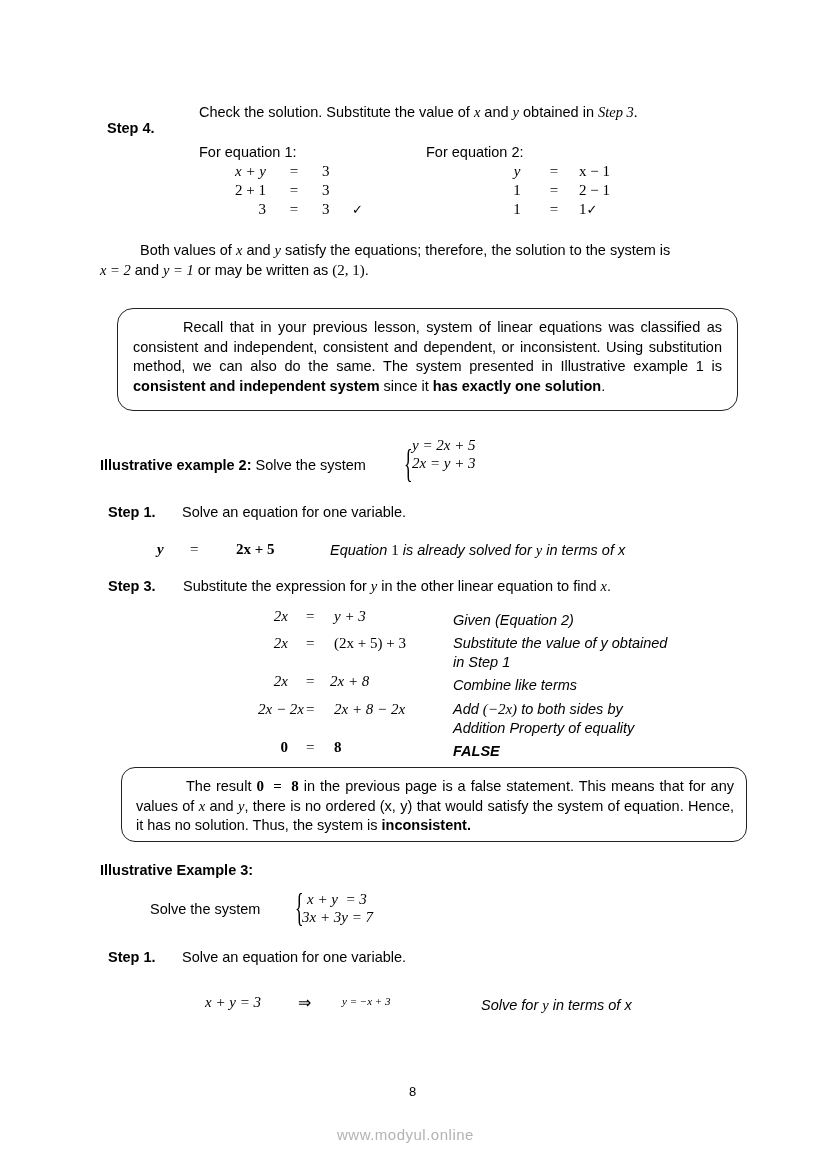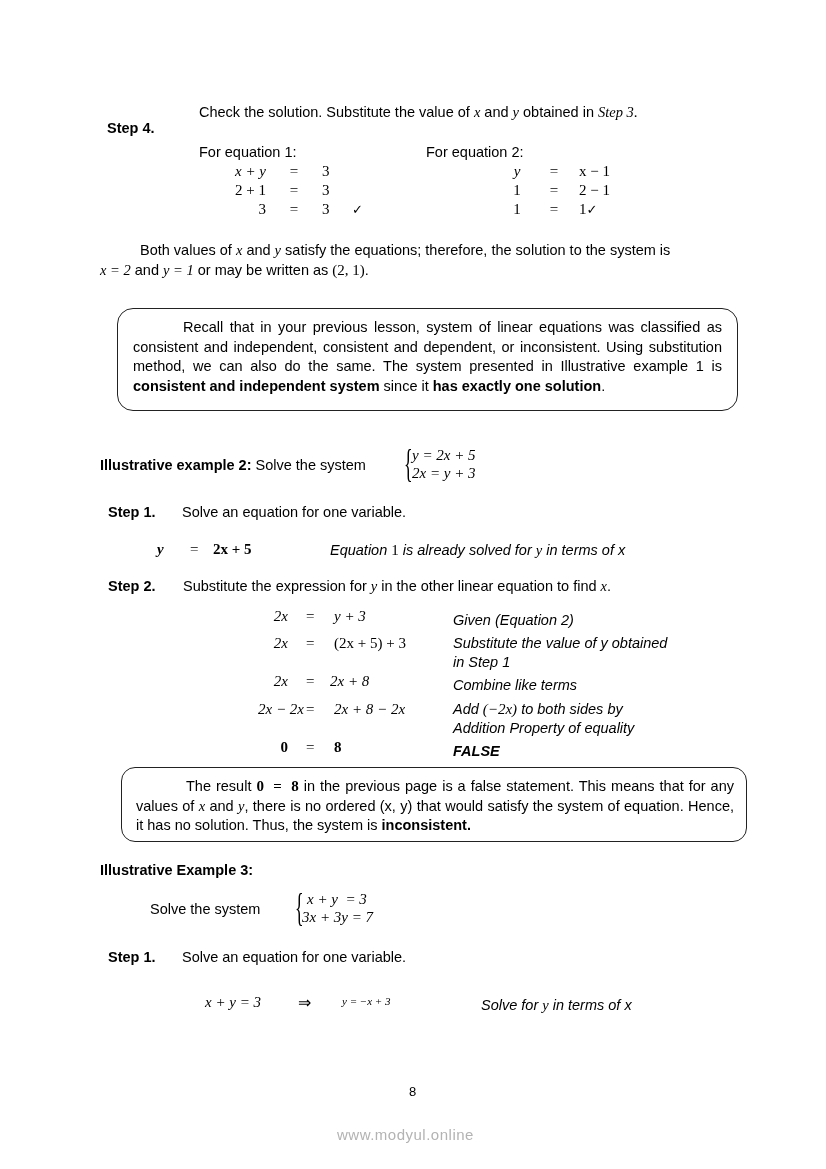--- a/index.html
+++ b/index.html
@@ -89,36 +89,36 @@
 
 <div class="box" style="left:117px; top:308px; width:621px; height:103px;"></div>
 <div class="para" style="left:133px; top:318px; width:589px; text-indent:50px;">
   <span>Recall that in your previous lesson, system of linear equations was classified as consistent and independent, consistent and dependent, or inconsistent. Using substitution method, we can also do the same. The system presented in Illustrative example 1 is </span><span class="b">consistent and independent system</span><span> since it </span><span class="b">has exactly one solution</span><span>.</span>
 </div>
 
 <div class="abs" style="left:100px; top:457px;">
   <span class="b">Illustrative example 2:</span><span> Solve the system</span>
 </div>
 <div class="brace" style="left:404px; top:445px;">{</div>
-<div class="abs mi" style="left:412px; top:446px; line-height:18px; font-size:15px;">
+<div class="abs mi" style="left:412px; top:436px; line-height:18px; font-size:15px;">
   <div>y = 2x + 5</div>
   <div>2x = y + 3</div>
 </div>
 
 <div class="abs b" style="left:108px; top:504px;">Step 1.</div>
 <div class="abs" style="left:182px; top:504px;">Solve an equation for one variable.</div>
 
 <div class="abs mi b" style="left:157px; top:541px; font-size:15px;">y</div>
 <div class="abs m" style="left:190px; top:541px;">=</div>
-<div class="abs m b" style="left:213px; top:541px;">2x + 5</div>
+<div class="abs m b" style="left:236px; top:541px;">2x + 5</div>
 <div class="abs i" style="left:330px; top:542px;">
   <span>Equation </span><span class="m" style="font-style:normal;">1</span><span> is already solved for </span><span class="mi">y</span><span> in terms of x</span>
 </div>
 
-<div class="abs b" style="left:108px; top:578px;">Step 2.</div>
+<div class="abs b" style="left:108px; top:578px;">Step 3.</div>
 <div class="abs" style="left:183px; top:578px;">
   <span>Substitute the expression for </span><span class="mi">y</span><span> in the other linear equation to find </span><span class="mi">x</span><span>.</span>
 </div>
 
 <div class="abs m r" style="left:230px; width:58px; top:608px; font-style:italic;">2x</div>
 <div class="abs m" style="left:306px; top:608px;">=</div>
 <div class="abs m" style="left:334px; top:608px; font-style:italic;">y + 3</div>
 <div class="abs i" style="left:453px; top:612px;">Given (Equation 2)</div>
 
 <div class="abs m r" style="left:230px; width:58px; top:635px; font-style:italic;">2x</div>

